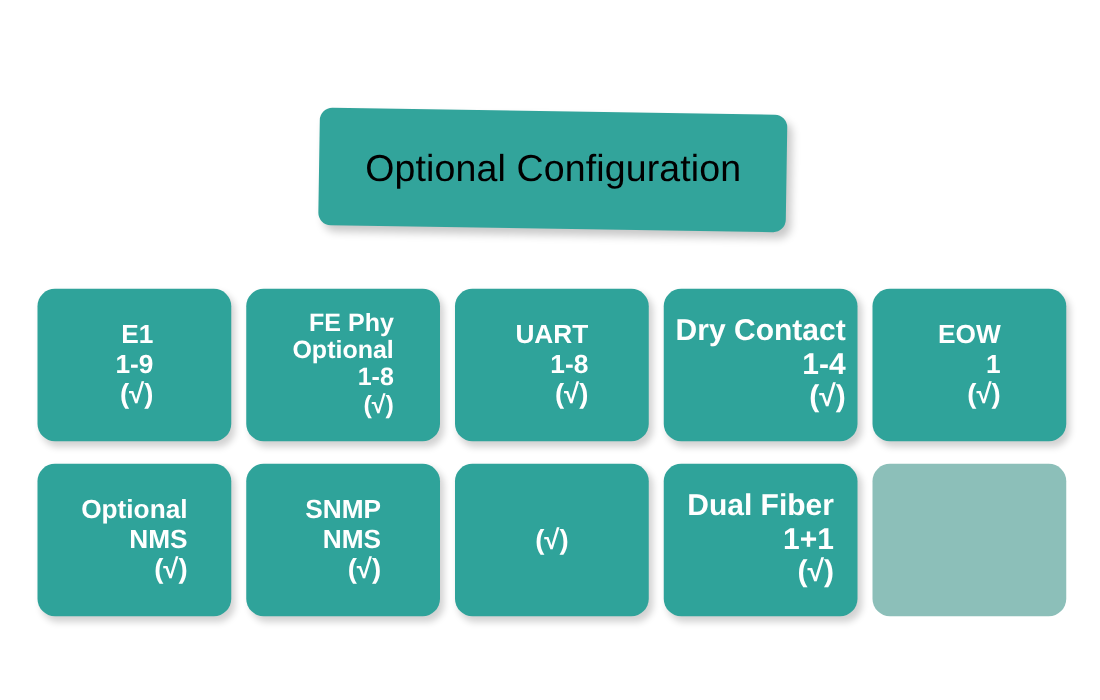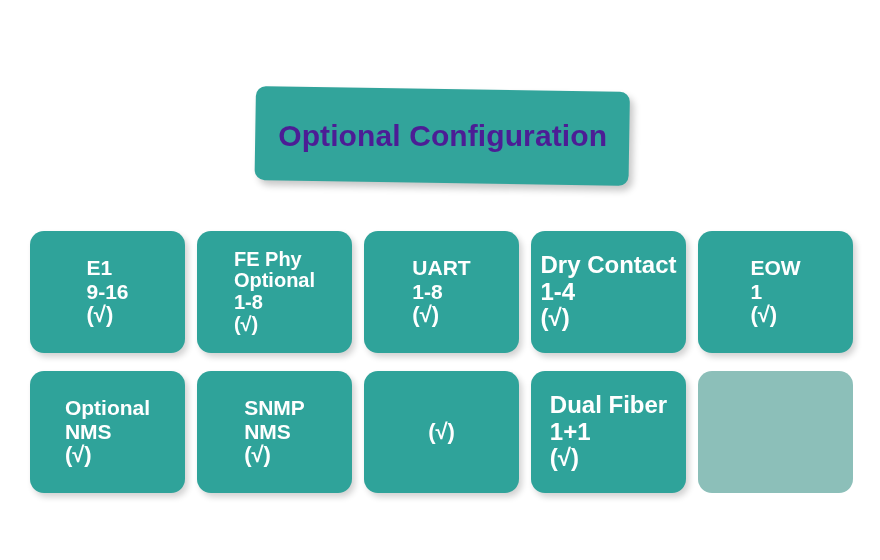--- a/index.html
+++ b/index.html
@@ -39,23 +39,23 @@
     background: #32a49b;
     border-radius: 10px;
     box-shadow: 4px 5px 7px rgba(0,0,0,0.22);
     display: flex;
     align-items: center;
     justify-content: center;
     box-sizing: border-box;
     padding: 0 10px;
   }
   .banner-title {
-    color: #4c1d95;
+    color: #000000;
     font-size: 30px;
-    font-weight: bold;
+    font-weight: normal;
     letter-spacing: 0.1px;
     white-space: nowrap;
     transform: rotate(-0.9deg);
   }
 
   
   .grid {
     position: absolute;
     left: 30px;
     top: 231px;
@@ -82,21 +82,21 @@
     flex: 0 0 155px;
     overflow: visible;
   }
   .card.empty {
     background: #8cbfb9;
     box-shadow: none;
   }
   .card-lines {
     display: flex;
     flex-direction: column;
-    align-items: flex-start;
+    align-items: flex-end;
     justify-content: center;
     line-height: 1.12;
     white-space: nowrap;
   }
   .card-line {
     color: #ffffff;
     font-size: 21px;
     font-weight: bold;
     text-align: center;
   }
@@ -121,21 +121,21 @@
     <div class="banner">
       <span class="banner-title">Optional Configuration</span>
     </div>
   </div>
 
   <div class="grid">
       <div class="row">
         <div class="card">
           <div class="card-lines">
             <div class="card-line">E1</div>
-            <div class="card-line">9-16</div>
+            <div class="card-line">1-9</div>
             <div class="card-line check">(√)</div>
           </div>
         </div>
         <div class="card lines-4">
           <div class="card-lines">
             <div class="card-line">FE Phy</div>
             <div class="card-line">Optional</div>
             <div class="card-line">1-8</div>
             <div class="card-line check">(√)</div>
           </div>

